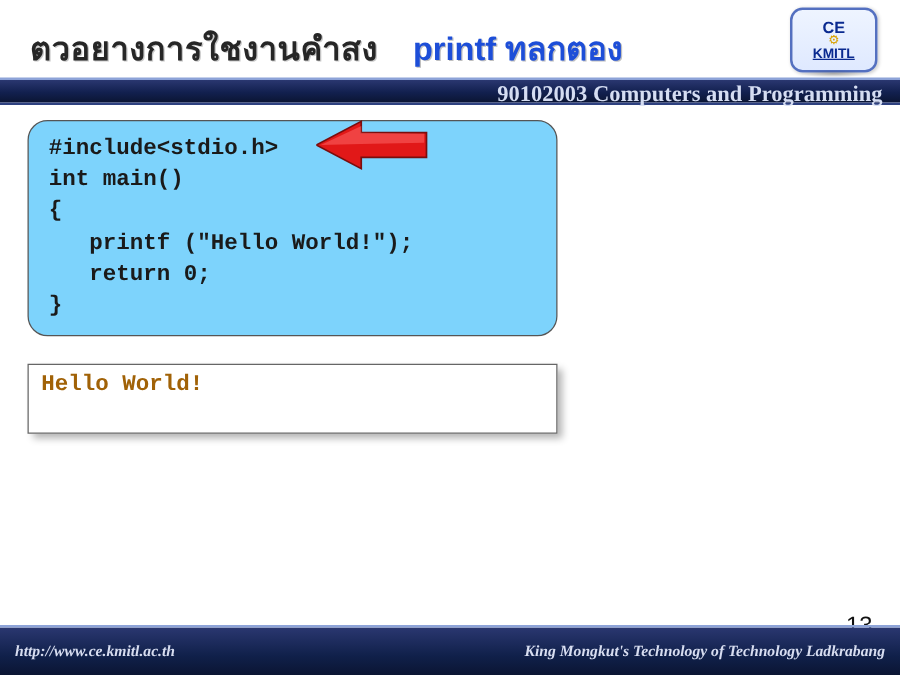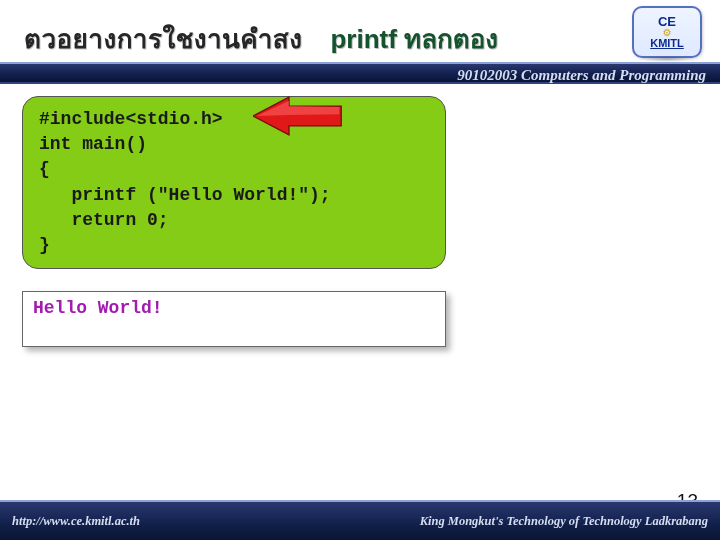--- a/index.html
+++ b/index.html
@@ -24,21 +24,21 @@
   .title-th {
     font-size: 26px;
     font-weight: bold;
     color: #262626;
     text-shadow: 1px 1px 0 #c9c9c9;
     letter-spacing: 0.5px;
   }
   .title-printf {
     font-size: 26px;
     font-weight: bold;
-    color: #14532d;
+    color: #1d4ed8;
     text-shadow: 1px 1px 0 #c0c0c0;
   }
   .logo {
     position: absolute;
     top: 6px;
     right: 18px;
     width: 70px;
     height: 52px;
     border: 2px solid #5470c0;
     border-radius: 10px;
@@ -77,39 +77,38 @@
     left: 0; right: 0; top: 62px;
     height: 22px;
     background: linear-gradient(180deg,#2a3770 0%, #12204f 55%, #0b1533 100%);
     border-top: 2px solid #8da3d8;
     border-bottom: 2px solid #2e4180;
     text-align: right;
     padding-right: 14px;
   }
   .bar-text {
     color: #d5ddf2;
-    font-size: 15px;
-    font-style: italic;
+    font-size: 18px;
     font-weight: bold;
     font-family: "Times New Roman", serif;
     line-height: 22px;
     text-align: center;
   }
   .content {
     position: absolute;
     top: 96px;
     left: 22px;
     right: 22px;
   }
   .code-box {
     border: 1.5px solid #555;
     border-radius: 16px;
     padding: 10px 16px 10px 16px;
     width: 424px;
-    background: #84cc16;
+    background: #7dd3fc;
     position: relative;
   }
   .code-box pre {
     font-family: "Courier New", monospace;
     font-size: 18px;
     font-weight: bold;
     color: #1a1a1a;
     line-height: 1.4;
     white-space: pre;
   }
@@ -126,21 +125,21 @@
     width: 424px;
     border: 1px solid #666;
     padding: 6px 10px 28px 10px;
     background: #fff;
     box-shadow: 4px 4px 6px rgba(0,0,0,.3);
   }
   .output-box pre {
     font-family: "Courier New", monospace;
     font-size: 18px;
     font-weight: bold;
-    color: #a21caf;
+    color: #a16207;
   }
   .footer {
     position: absolute;
     left: 0; right: 0; bottom: 0;
     height: 40px;
     background: linear-gradient(180deg,#2a3770 0%, #10204a 60%, #0b1533 100%);
     border-top: 2px solid #8da3d8;
     display: flex;
     justify-content: space-between;
     align-items: center;

